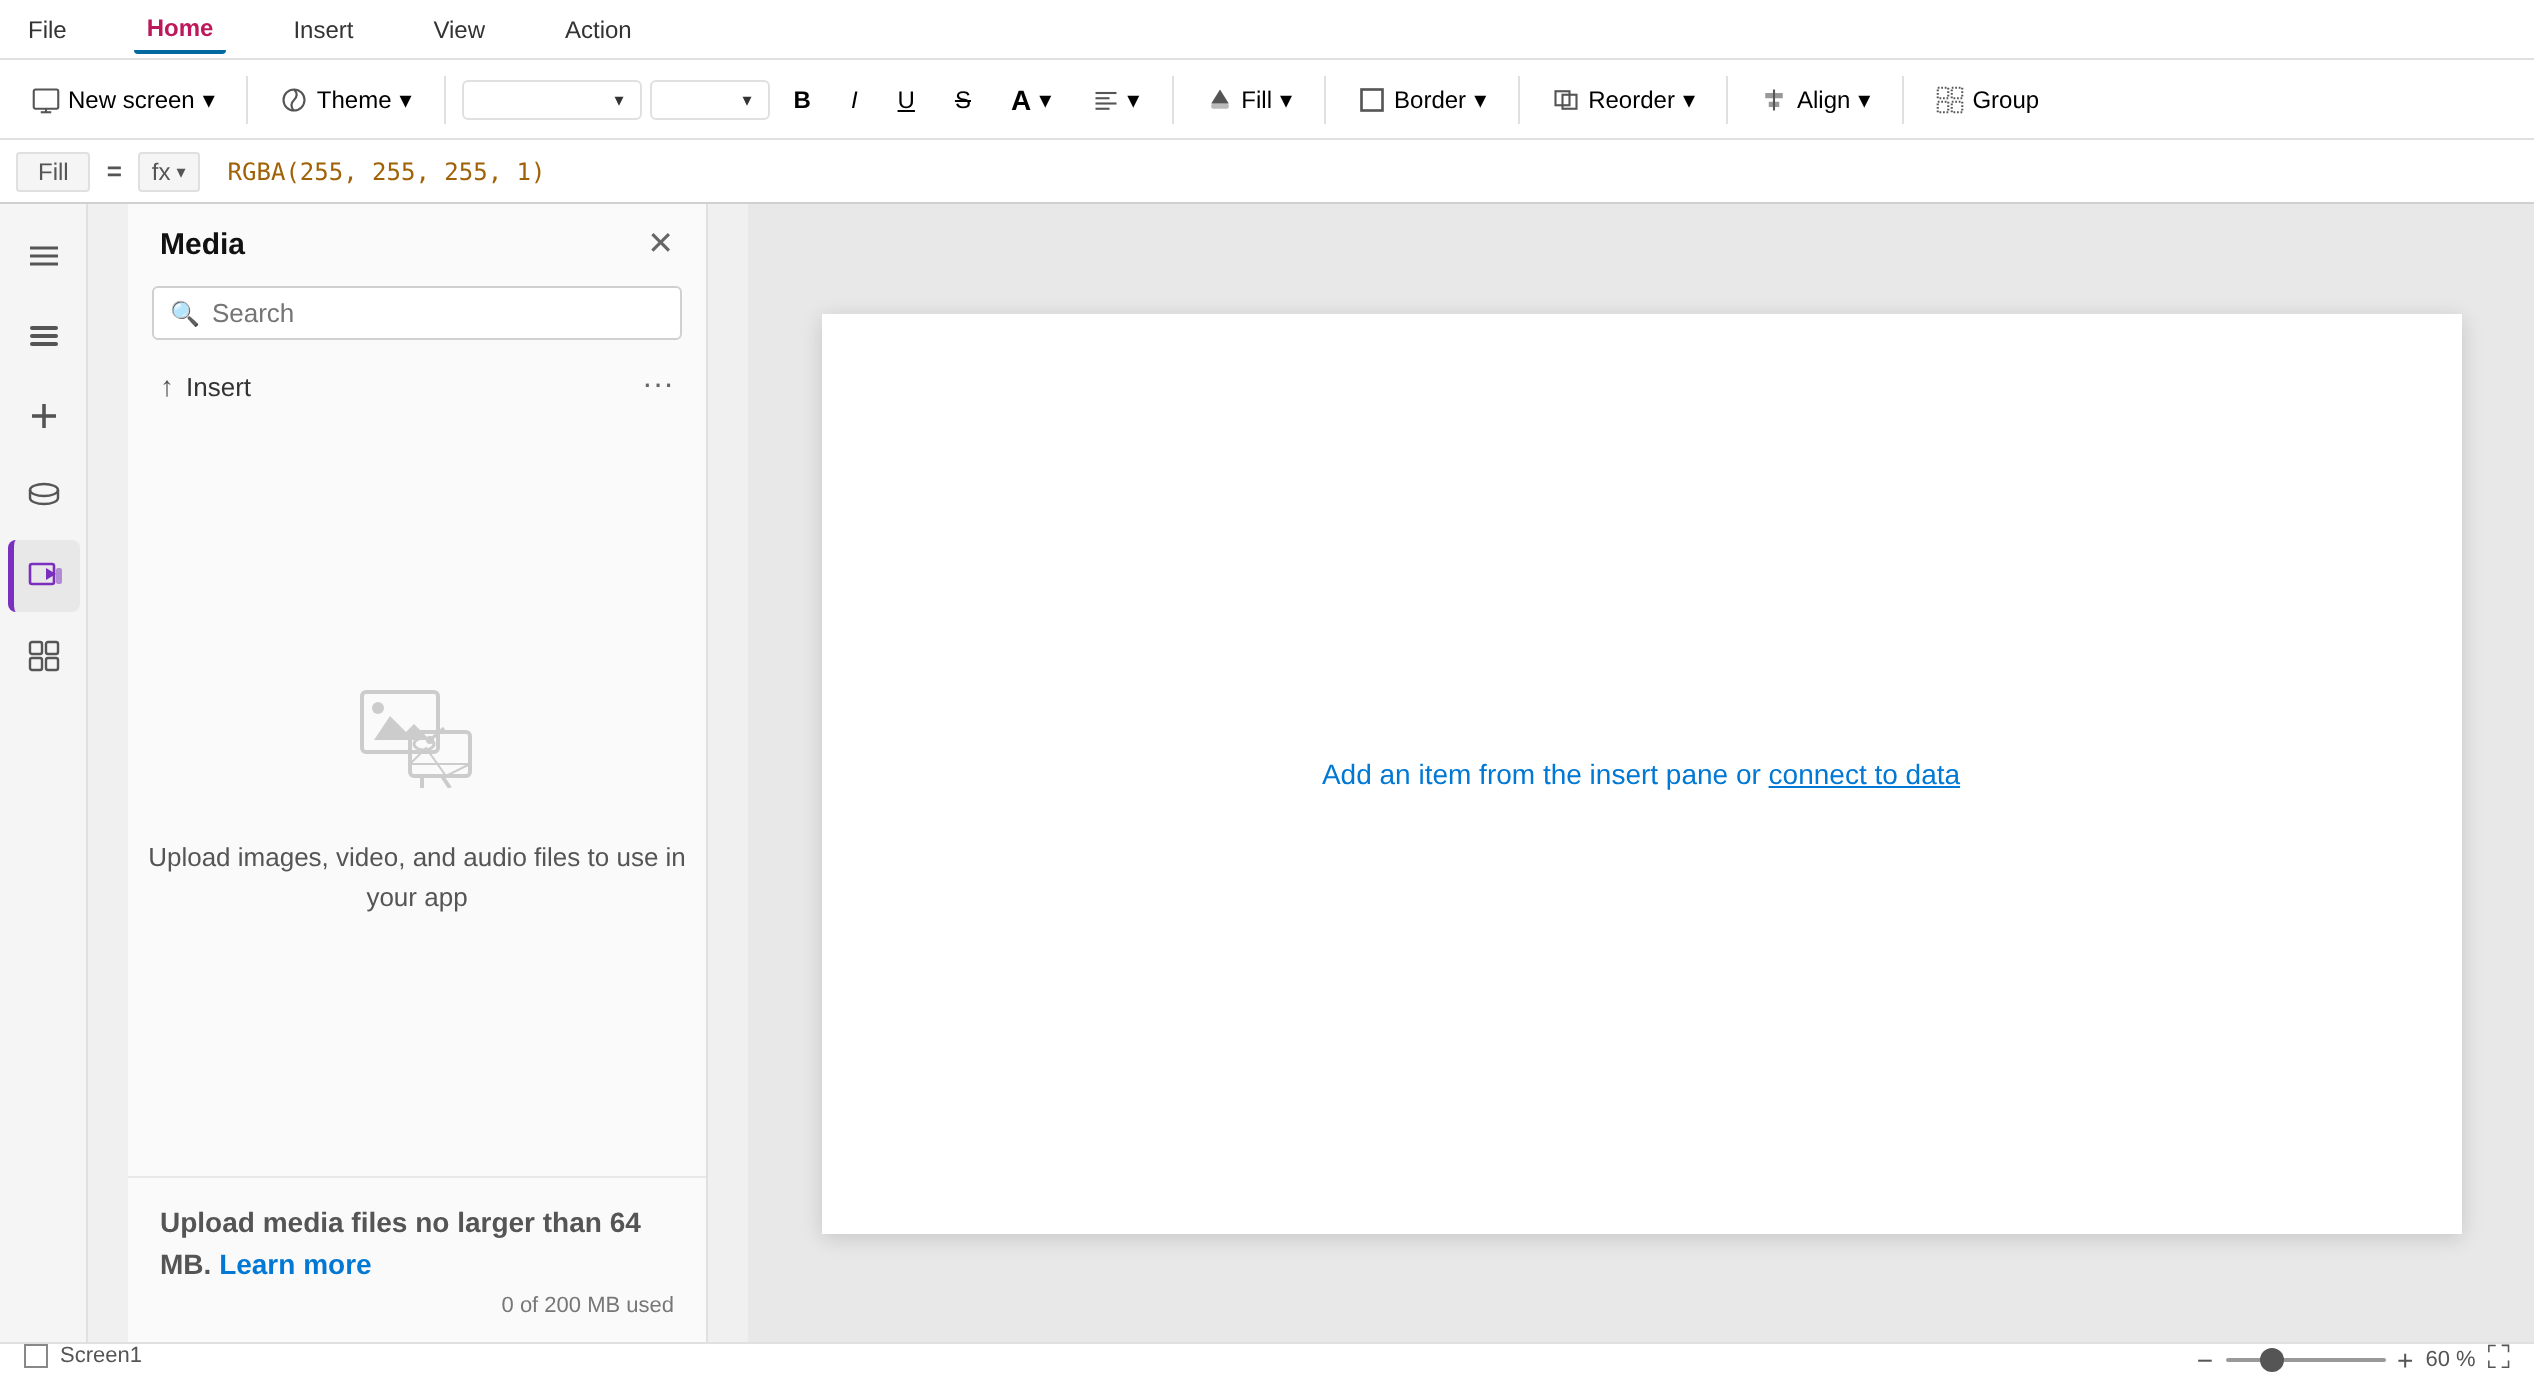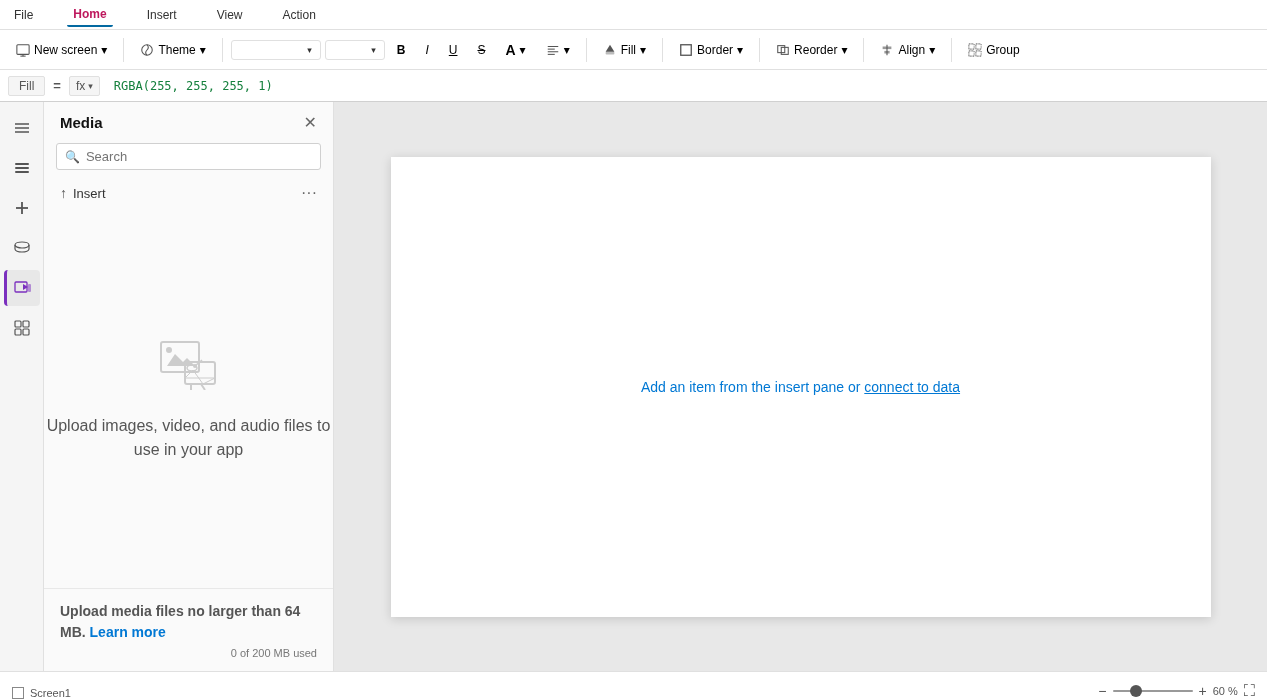--- a/index.html
+++ b/index.html
@@ -16,24 +16,24 @@
     .toolbar-btn svg { width: 14px; height: 14px; fill: #555; }
     .toolbar-separator { width: 1px; height: 24px; background: #e0e0e0; margin: 0 4px; }
     .toolbar-dropdown { display: flex; align-items: center; gap: 4px; padding: 4px 8px; border-radius: 3px; cursor: pointer; font-size: 12px; color: #333; border: 1px solid #e0e0e0; background: #fff; min-width: 90px; }
     .toolbar-dropdown .chevron { font-size: 9px; margin-left: auto; }
 
     
     .formula-bar { display: flex; align-items: center; background: #fff; border-bottom: 1px solid #d0d0d0; height: 32px; padding: 0 8px; gap: 8px; }
     .formula-label { color: #555; font-size: 12px; background: #f5f5f5; border: 1px solid #e0e0e0; padding: 2px 10px; border-radius: 2px; }
     .formula-eq { color: #555; font-size: 13px; font-weight: bold; }
     .formula-fx { display: flex; align-items: center; gap: 3px; font-size: 12px; color: #555; cursor: pointer; padding: 2px 6px; border-radius: 2px; border: 1px solid #e0e0e0; background: #f5f5f5; }
-    .formula-value { font-size: 12px; color: #15803d; flex: 1; padding: 2px 6px; font-family: monospace; }
-
-    
-    .main-area { display: flex; flex: 1; overflow: hidden; }
+    .formula-value { font-size: 12px; color: #a16207; flex: 1; padding: 2px 6px; font-family: monospace; }
+
+    
+    .main-area { display: flex; flex: 1; overflow: hidden; gap: 20px; }
 
     
     .icon-bar { width: 44px; background: #f5f5f5; border-right: 1px solid #e0e0e0; display: flex; flex-direction: column; align-items: center; padding: 8px 0; gap: 4px; }
     .icon-bar-btn { width: 36px; height: 36px; display: flex; align-items: center; justify-content: center; border-radius: 4px; cursor: pointer; color: #555; font-size: 16px; border: none; background: none; }
     .icon-bar-btn.active { background: #e8e8e8; border-left: 3px solid #7b2fbe; color: #7b2fbe; }
 
     
     .media-panel { width: 290px; background: #fafafa; border-right: 1px solid #e0e0e0; display: flex; flex-direction: column; }
     .panel-header { display: flex; align-items: center; justify-content: space-between; padding: 12px 16px 8px; }
     .panel-title { font-size: 15px; font-weight: 600; color: #111; }
@@ -43,35 +43,35 @@
     .search-box input { border: none; outline: none; font-size: 13px; flex: 1; background: transparent; color: #000000; }
     .search-icon { color: #888; font-size: 12px; }
 
     .upload-row { display: flex; align-items: center; justify-content: space-between; padding: 6px 16px; cursor: pointer; }
     .upload-btn { display: flex; align-items: center; gap: 6px; font-size: 13px; color: #333; }
     .upload-icon { color: #555; font-size: 14px; }
     .more-btn { color: #666; font-size: 16px; cursor: pointer; background: none; border: none; }
 
     .media-empty { flex: 1; display: flex; flex-direction: column; align-items: center; justify-content: center; gap: 16px; color: #888; }
     .media-icon { font-size: 48px; color: #ccc; line-height: 1; }
-    .media-desc { font-size: 16px; color: #555; text-align: center; line-height: 1.5; }
+    .media-desc { font-size: 13px; color: #555; text-align: center; line-height: 1.5; }
 
     .panel-footer { padding: 12px 16px; border-top: 1px solid #e8e8e8; }
     .footer-note { font-size: 14px; color: #555; line-height: 1.5; font-weight: bold; }
     .footer-note a { color: #0078d4; text-decoration: none; }
     .footer-usage { font-size: 11px; color: #777; text-align: right; margin-top: 4px; }
 
     
     .canvas-area { flex: 1; background: #e8e8e8; display: flex; flex-direction: column; align-items: center; justify-content: center; position: relative; overflow: hidden; }
     .canvas { background: #fff; width: 820px; height: 460px; box-shadow: 0 2px 10px rgba(0,0,0,0.15); display: flex; align-items: center; justify-content: center; position: relative; }
     .canvas-hint { font-size: 14px; color: #0078d4; }
     .canvas-hint a { color: #0078d4; }
 
     
-    .status-bar { display: flex; align-items: flex-end; justify-content: space-between; background: #fff; border-top: 1px solid #e0e0e0; height: 28px; padding: 0 12px; font-size: 11px; color: #555; }
+    .status-bar { display: flex; align-items: flex-start; justify-content: space-between; background: #fff; border-top: 1px solid #e0e0e0; height: 28px; padding: 0 12px; font-size: 11px; color: #555; }
     .screen-tab { display: flex; align-items: center; gap: 6px; }
     .screen-tab-box { width: 12px; height: 12px; border: 1px solid #888; display: inline-block; }
     .zoom-controls { display: flex; align-items: center; gap: 6px; }
     .zoom-btn { background: none; border: none; cursor: pointer; color: #555; font-size: 14px; line-height: 1; }
     .zoom-slider { width: 80px; -webkit-appearance: none; height: 2px; background: #999; border-radius: 2px; }
     .zoom-slider::-webkit-slider-thumb { -webkit-appearance: none; width: 12px; height: 12px; background: #555; border-radius: 50%; cursor: pointer; }
 
     
     .icon-svg { width: 16px; height: 16px; }
   </style>

